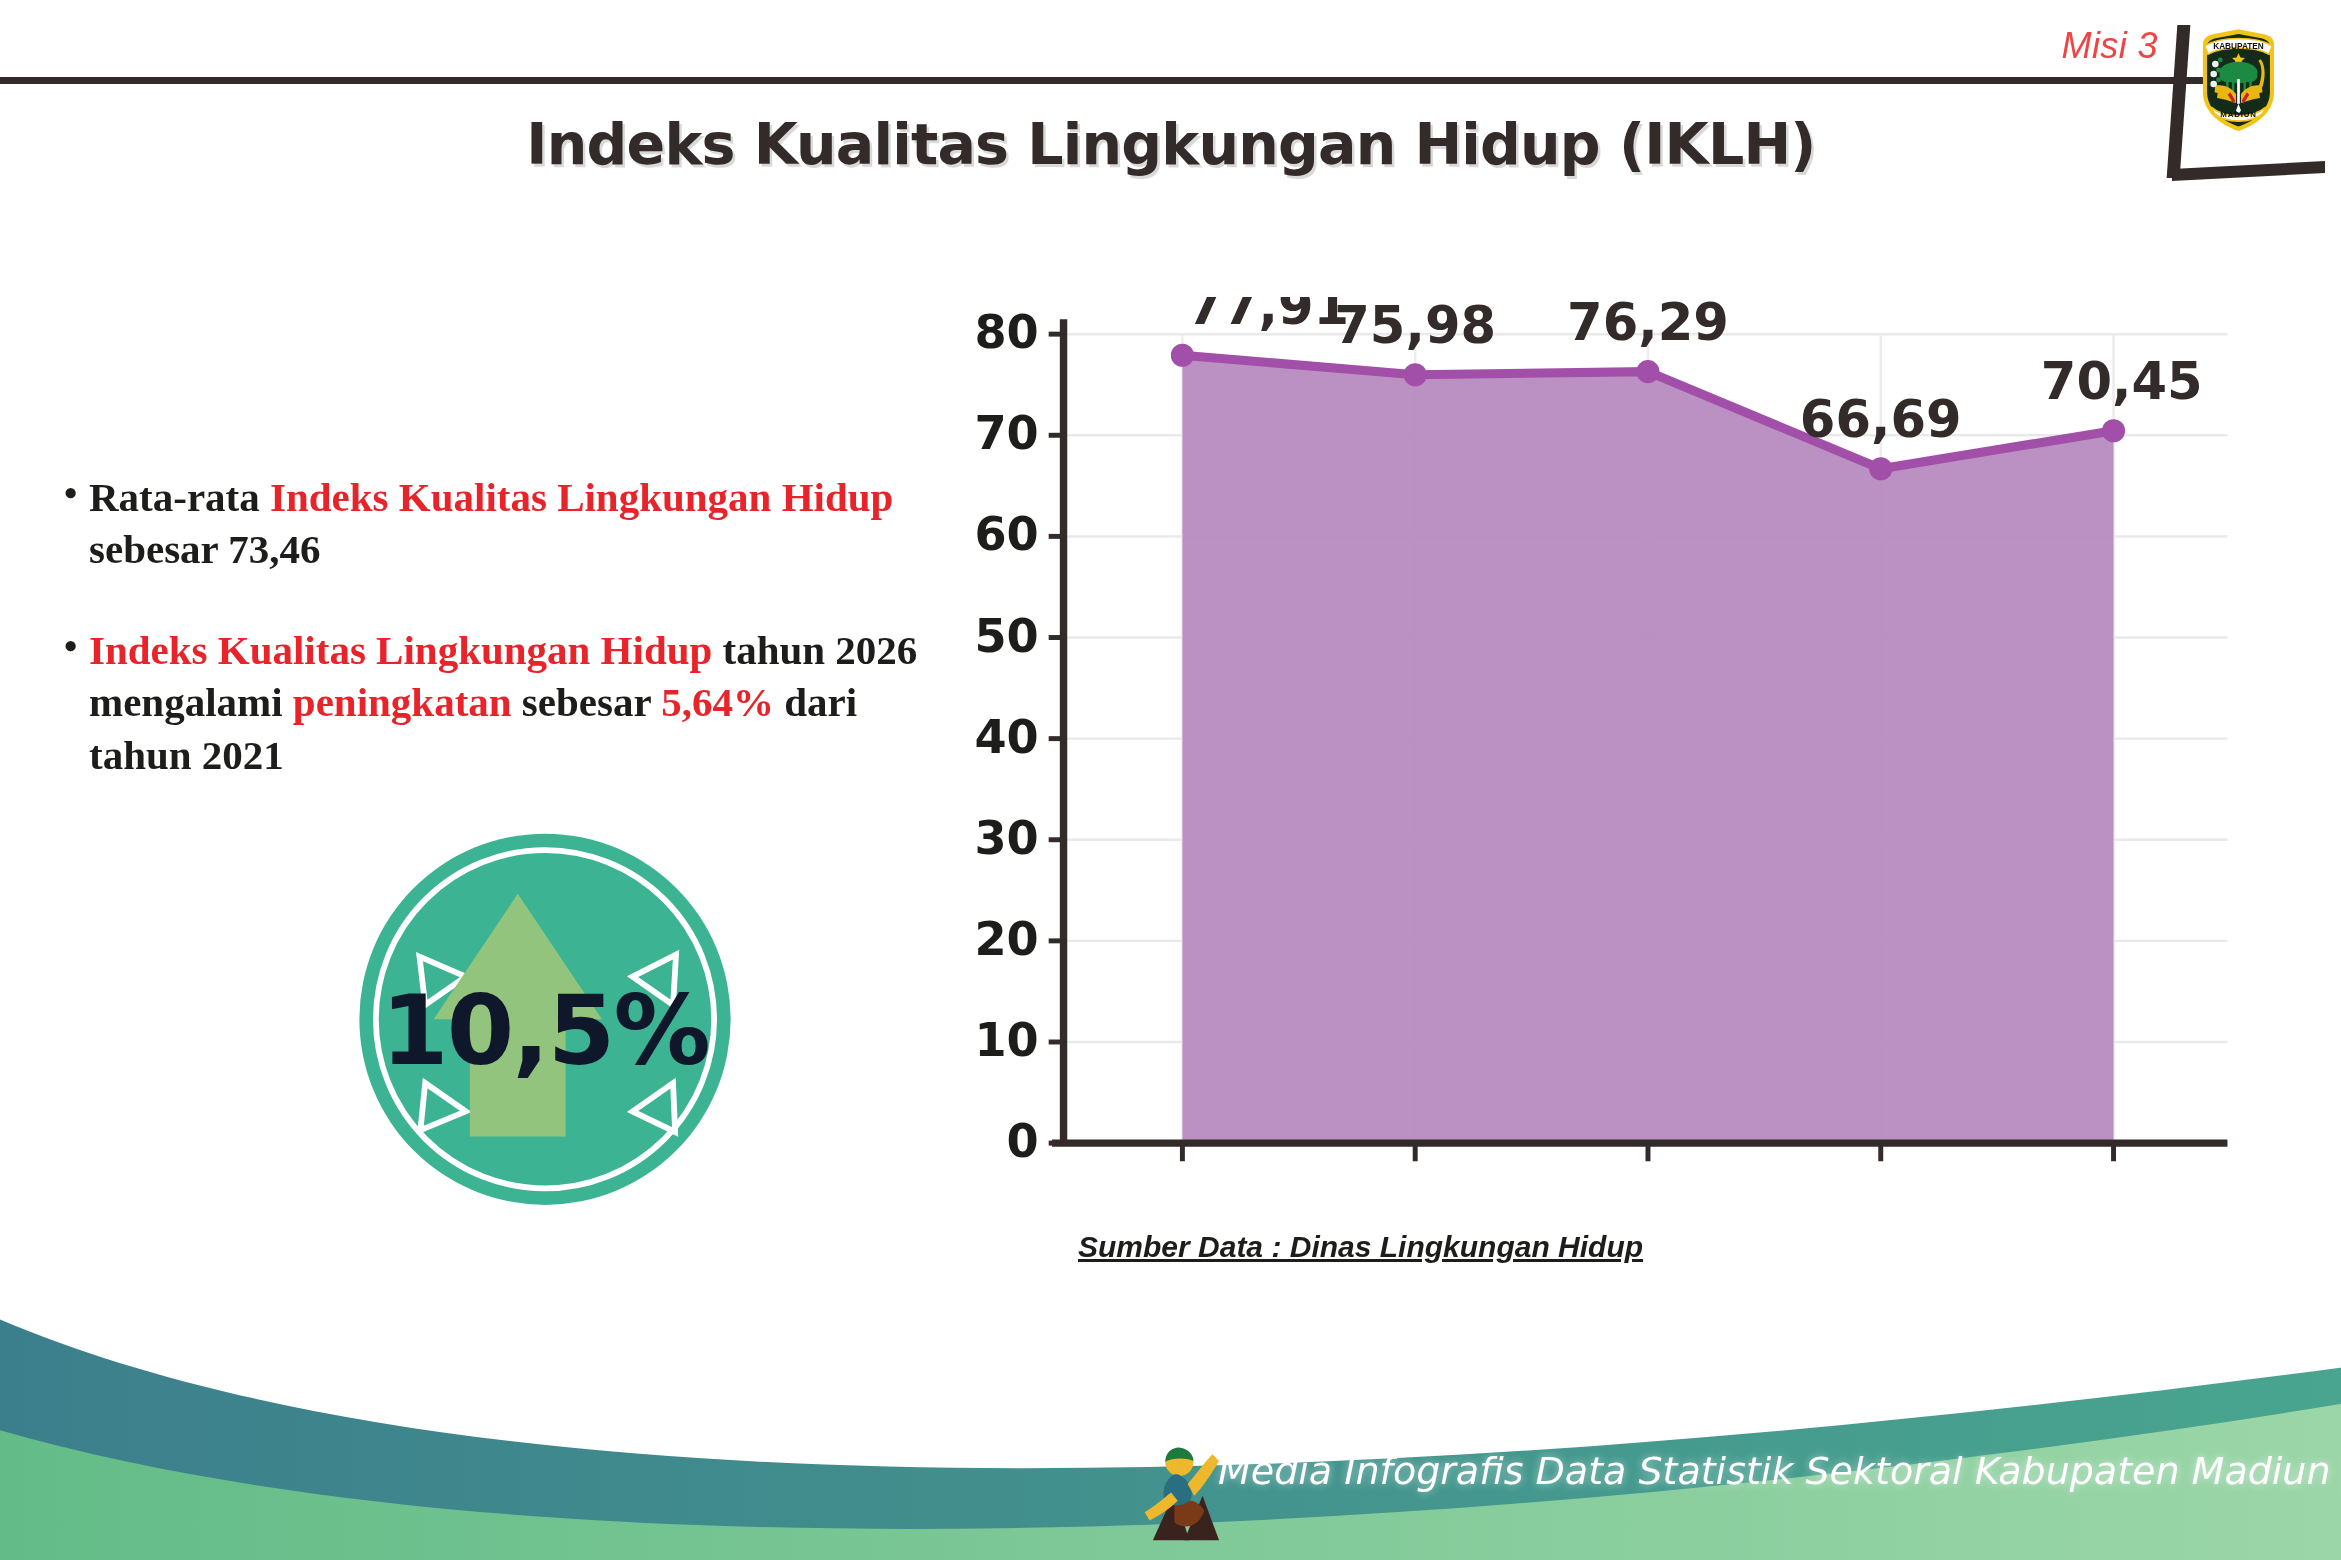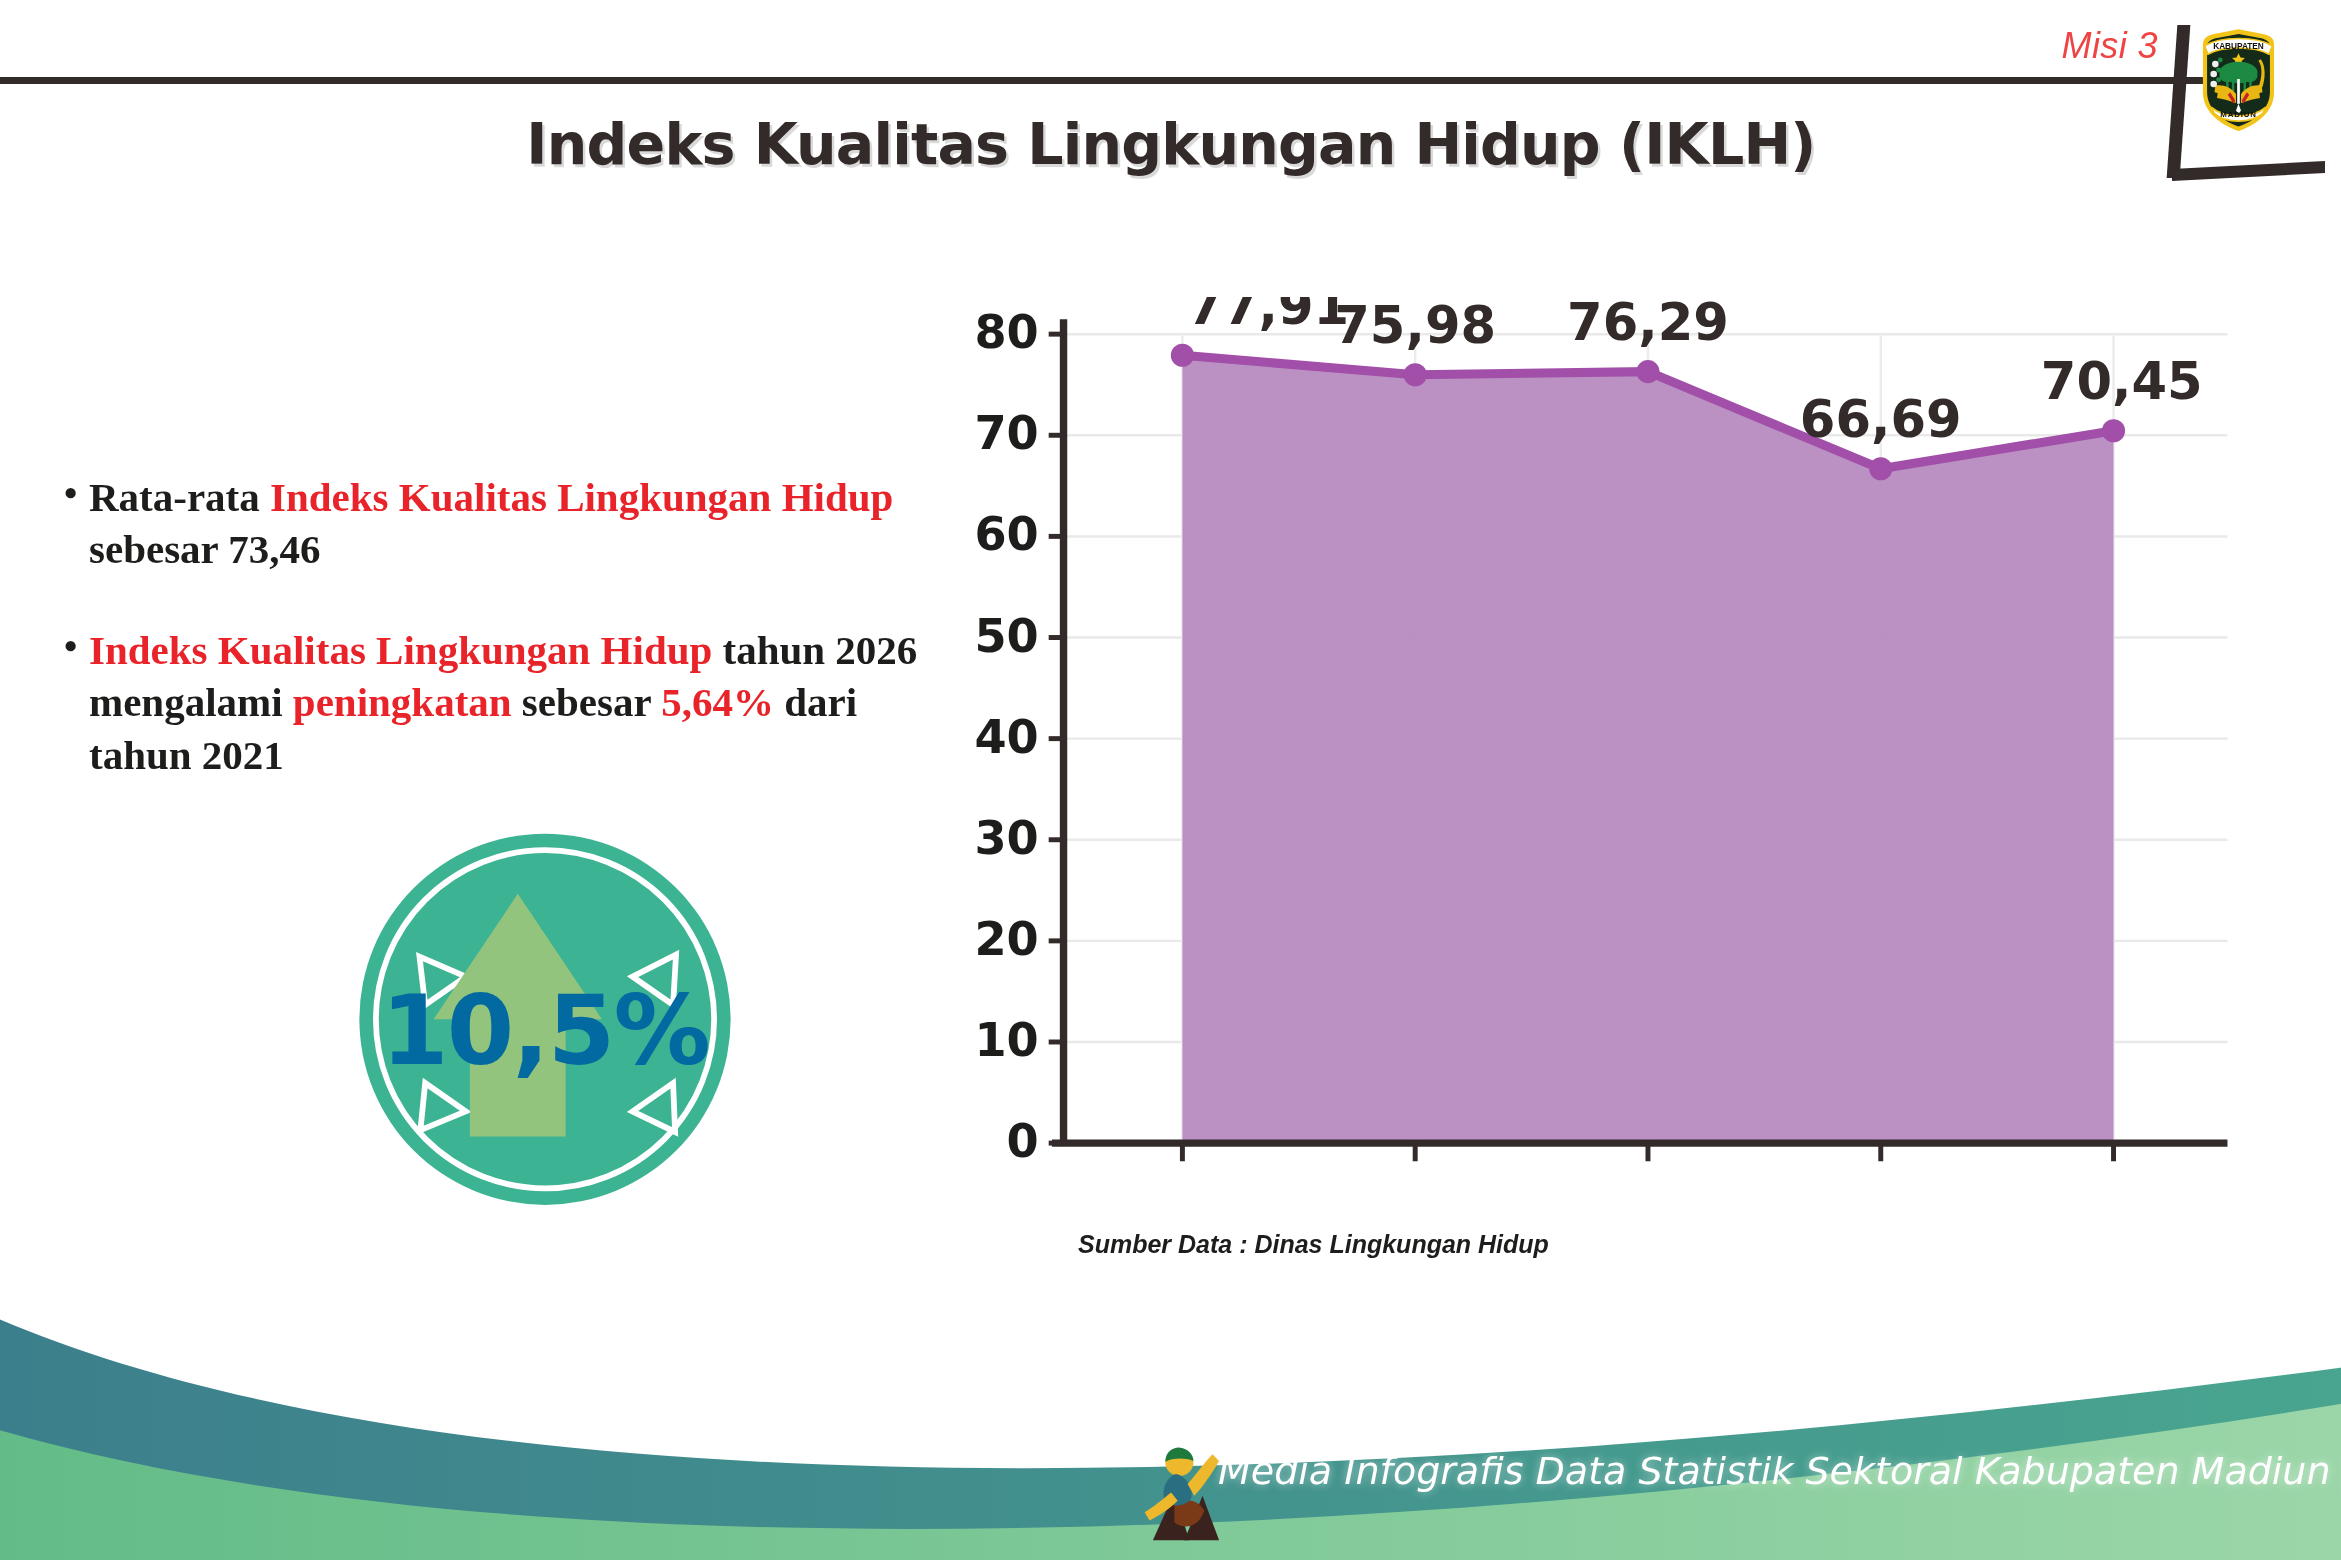--- a/index.html
+++ b/index.html
@@ -55,31 +55,32 @@
   .bullet:before{
     content:"•";position:absolute;left:0;top:-1.7px;font-size:38px;color:#1d1d1b;
   }
   .red{color:#E8242A;}
 
   
   .badge-wrap{position:absolute;left:326px;top:747px;width:438px;height:462px;}
   .badge-svg{position:absolute;left:0;top:0;}
   .badge-value{
     position:absolute;left:0;top:976px;width:438px;text-align:center;
-    font-size:97px;color:#0369a1;font-weight:bold;
+    font-size:97px;color:#0f172a;font-weight:bold;
     font-family:"DejaVu Sans",sans-serif;letter-spacing:-1.7px;
   }
 
   
   .chart{position:absolute;left:974px;top:297px;width:1272px;height:875px;}
   .chart svg{display:block;}
   .src{
     position:absolute;left:1078px;top:1230px;
-    font-size:25px;font-weight:bold;font-style:italic;color:#1d1d1b;
+    font-size:30px;font-weight:bold;font-style:italic;color:#1d1d1b;
     font-family:"Liberation Sans",sans-serif;
+    text-decoration:underline;
   }
 
   
   .footer{position:absolute;left:0;bottom:0;width:2342px;height:273px;}
   .footer-text{
     position:absolute;left:1218px;top:1449px;
     font-size:38px;font-style:italic;color:#ffffff;
     font-family:"DejaVu Sans",sans-serif;
     text-shadow:0 0 8.3px rgba(255,255,255,.55);
     white-space:nowrap;

